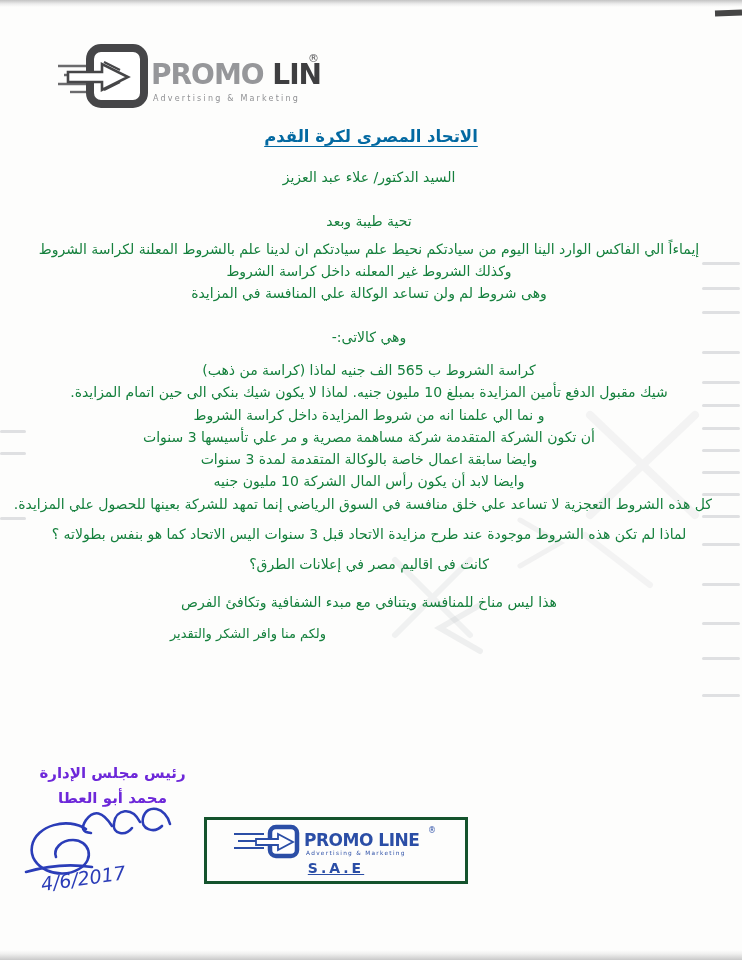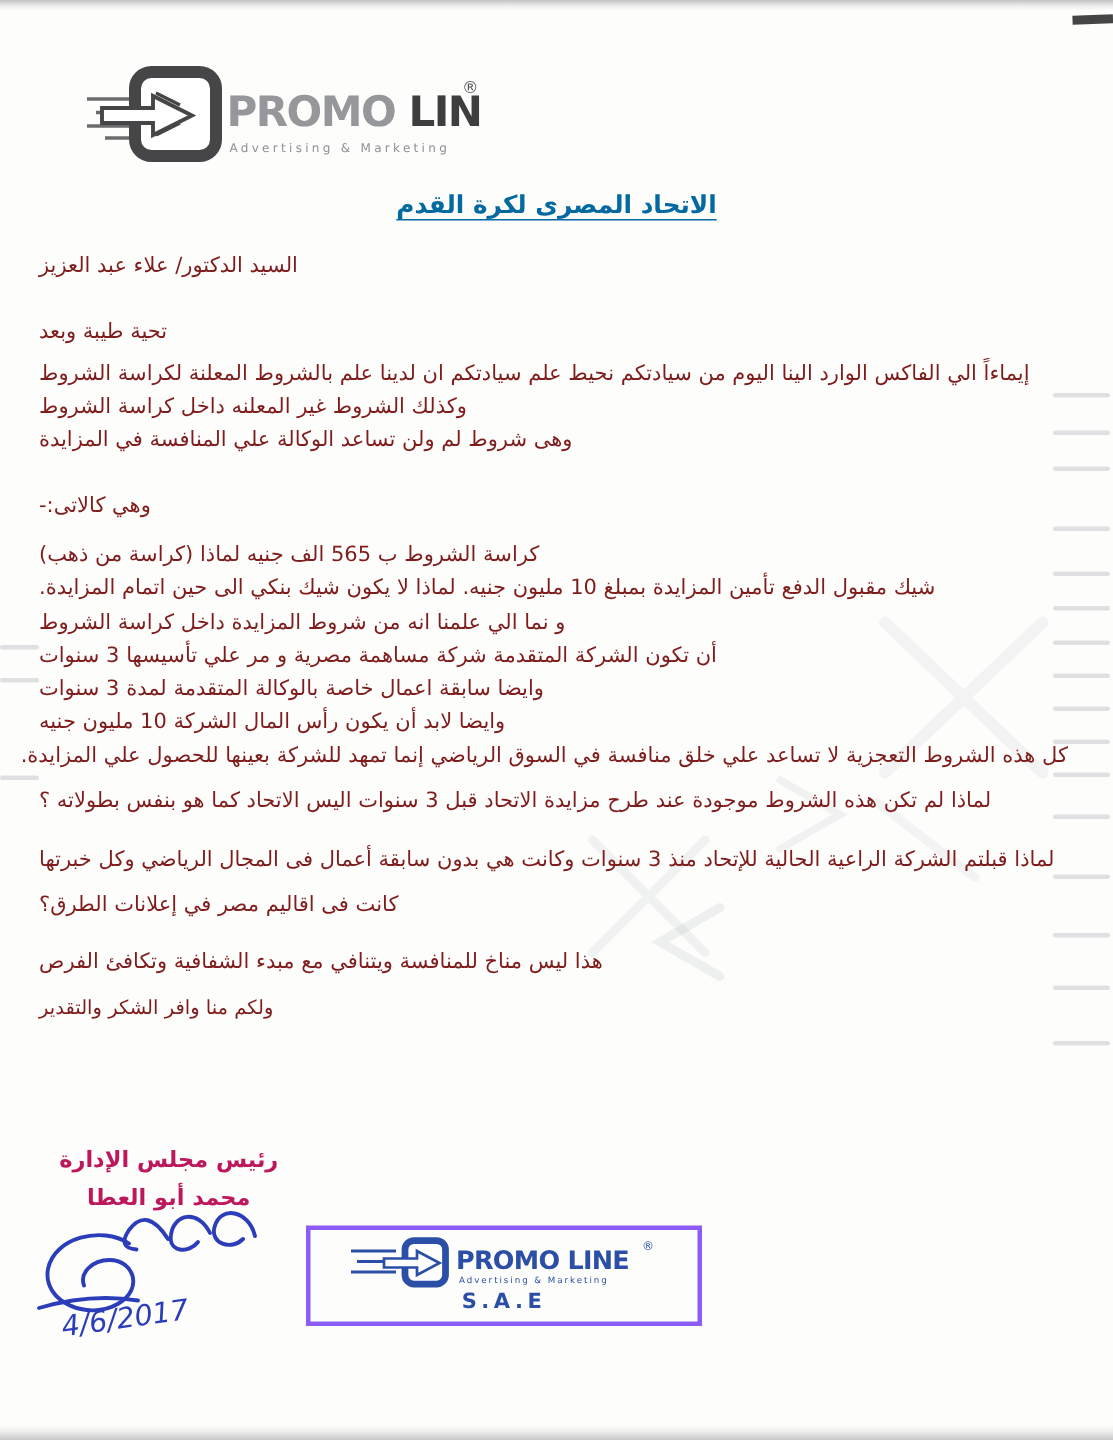--- a/index.html
+++ b/index.html
@@ -18,46 +18,46 @@
   .watermarks{position:absolute;inset:0;pointer-events:none;}
 
   
   .logo-top{position:absolute;top:42px;left:58px;}
   .title{position:absolute;top:127px;left:0;right:0;text-align:center;
     font-size:16.5px;font-weight:bold;color:#0369a1;}
   .title span{text-decoration:underline;text-underline-offset:4px;}
 
   
   .letter{position:absolute;top:166px;right:30px;left:26px;direction:rtl;
-    text-align:left;font-size:14px;color:#7f1d1d;}
+    text-align:center;font-size:14px;color:#15803d;}
   .line{white-space:nowrap;}
   .recipient .line{line-height:23px;}
   .greeting{margin-top:21px;line-height:22px;}
   .intro{margin-top:6px;}
   .intro .line{line-height:22px;}
   .list-intro{margin-top:22px;line-height:22px;}
   .conditions{margin-top:11px;}
   .conditions .line{line-height:22.3px;}
   .q{line-height:22px;}
   .q1{margin-top:8px;}
   .q2{margin-top:17px;}
   .q3{margin-top:8px;}
   .closing1{margin-top:13px;line-height:22px;}
   .closing2{margin-top:16px;line-height:22px;}
   .thanks{margin-top:10px;line-height:22px;font-size:13px;padding-right:242px;}
 
   
   .sig-block{position:absolute;top:761px;left:30px;width:165px;text-align:center;
-    direction:rtl;font-weight:bold;font-size:15px;line-height:25px;color:#be185d;}
+    direction:rtl;font-weight:bold;font-size:15px;line-height:25px;color:#6d28d9;}
   .sig-ink{position:absolute;top:796px;left:2px;}
 
   
-  .stamp{position:absolute;top:817px;left:204px;width:250px;border:3px solid #8b5cf6;
+  .stamp{position:absolute;top:817px;left:204px;width:250px;border:3px solid #14532d;
     padding:4px 4px 5px;display:flex;flex-direction:column;align-items:center;background:transparent;}
-  .stamp-sae{color:#2b4ea6;font-size:14px;font-weight:bold;letter-spacing:3px;margin-top:0;}
+  .stamp-sae{color:#2b4ea6;font-size:14px;font-weight:bold;letter-spacing:3px;margin-top:0;text-decoration:underline;}
 </style>
 </head>
 <body>
 
 <div class="scan-top"></div>
 <div class="corner-mark"></div>
 <div class="scan-bottom"></div>
 
 <div class="streaks">
   <i style="top:262px"></i>
@@ -128,21 +128,20 @@
     <div class="line">كراسة الشروط ب 565 الف جنيه لماذا (كراسة من ذهب)</div>
     <div class="line">شيك مقبول الدفع تأمين المزايدة بمبلغ 10 مليون جنيه. لماذا لا يكون شيك بنكي الى حين اتمام المزايدة.</div>
     <div class="line">و نما الي علمنا انه من شروط المزايدة داخل كراسة الشروط</div>
     <div class="line">أن تكون الشركة المتقدمة شركة مساهمة مصرية و مر علي تأسيسها 3 سنوات</div>
     <div class="line">وايضا سابقة اعمال خاصة بالوكالة المتقدمة لمدة 3 سنوات</div>
     <div class="line">وايضا لابد أن يكون رأس المال الشركة 10 مليون جنيه</div>
     <div class="line">كل هذه الشروط التعجزية لا تساعد علي خلق منافسة في السوق الرياضي إنما تمهد للشركة بعينها للحصول علي المزايدة.</div>
   </div>
 
   <div class="line q q1">لماذا لم تكن هذه الشروط موجودة عند طرح مزايدة الاتحاد قبل 3 سنوات اليس الاتحاد كما هو بنفس بطولاته ؟</div>
-  <div class="line q q2">لماذا قبلتم الشركة الراعية الحالية للإتحاد منذ 3 سنوات وكانت هي بدون سابقة أعمال فى المجال الرياضي وكل خبرتها</div>
   <div class="line q q3">كانت فى اقاليم مصر في إعلانات الطرق؟</div>
 
   <div class="line closing2">هذا ليس مناخ للمنافسة ويتنافي مع مبدء الشفافية وتكافئ الفرص</div>
 
   <div class="line thanks">ولكم منا وافر الشكر والتقدير</div>
 </div>
 
 <div class="sig-block">
   <div>رئيس مجلس الإدارة</div>
   <div>محمد أبو العطا</div>

